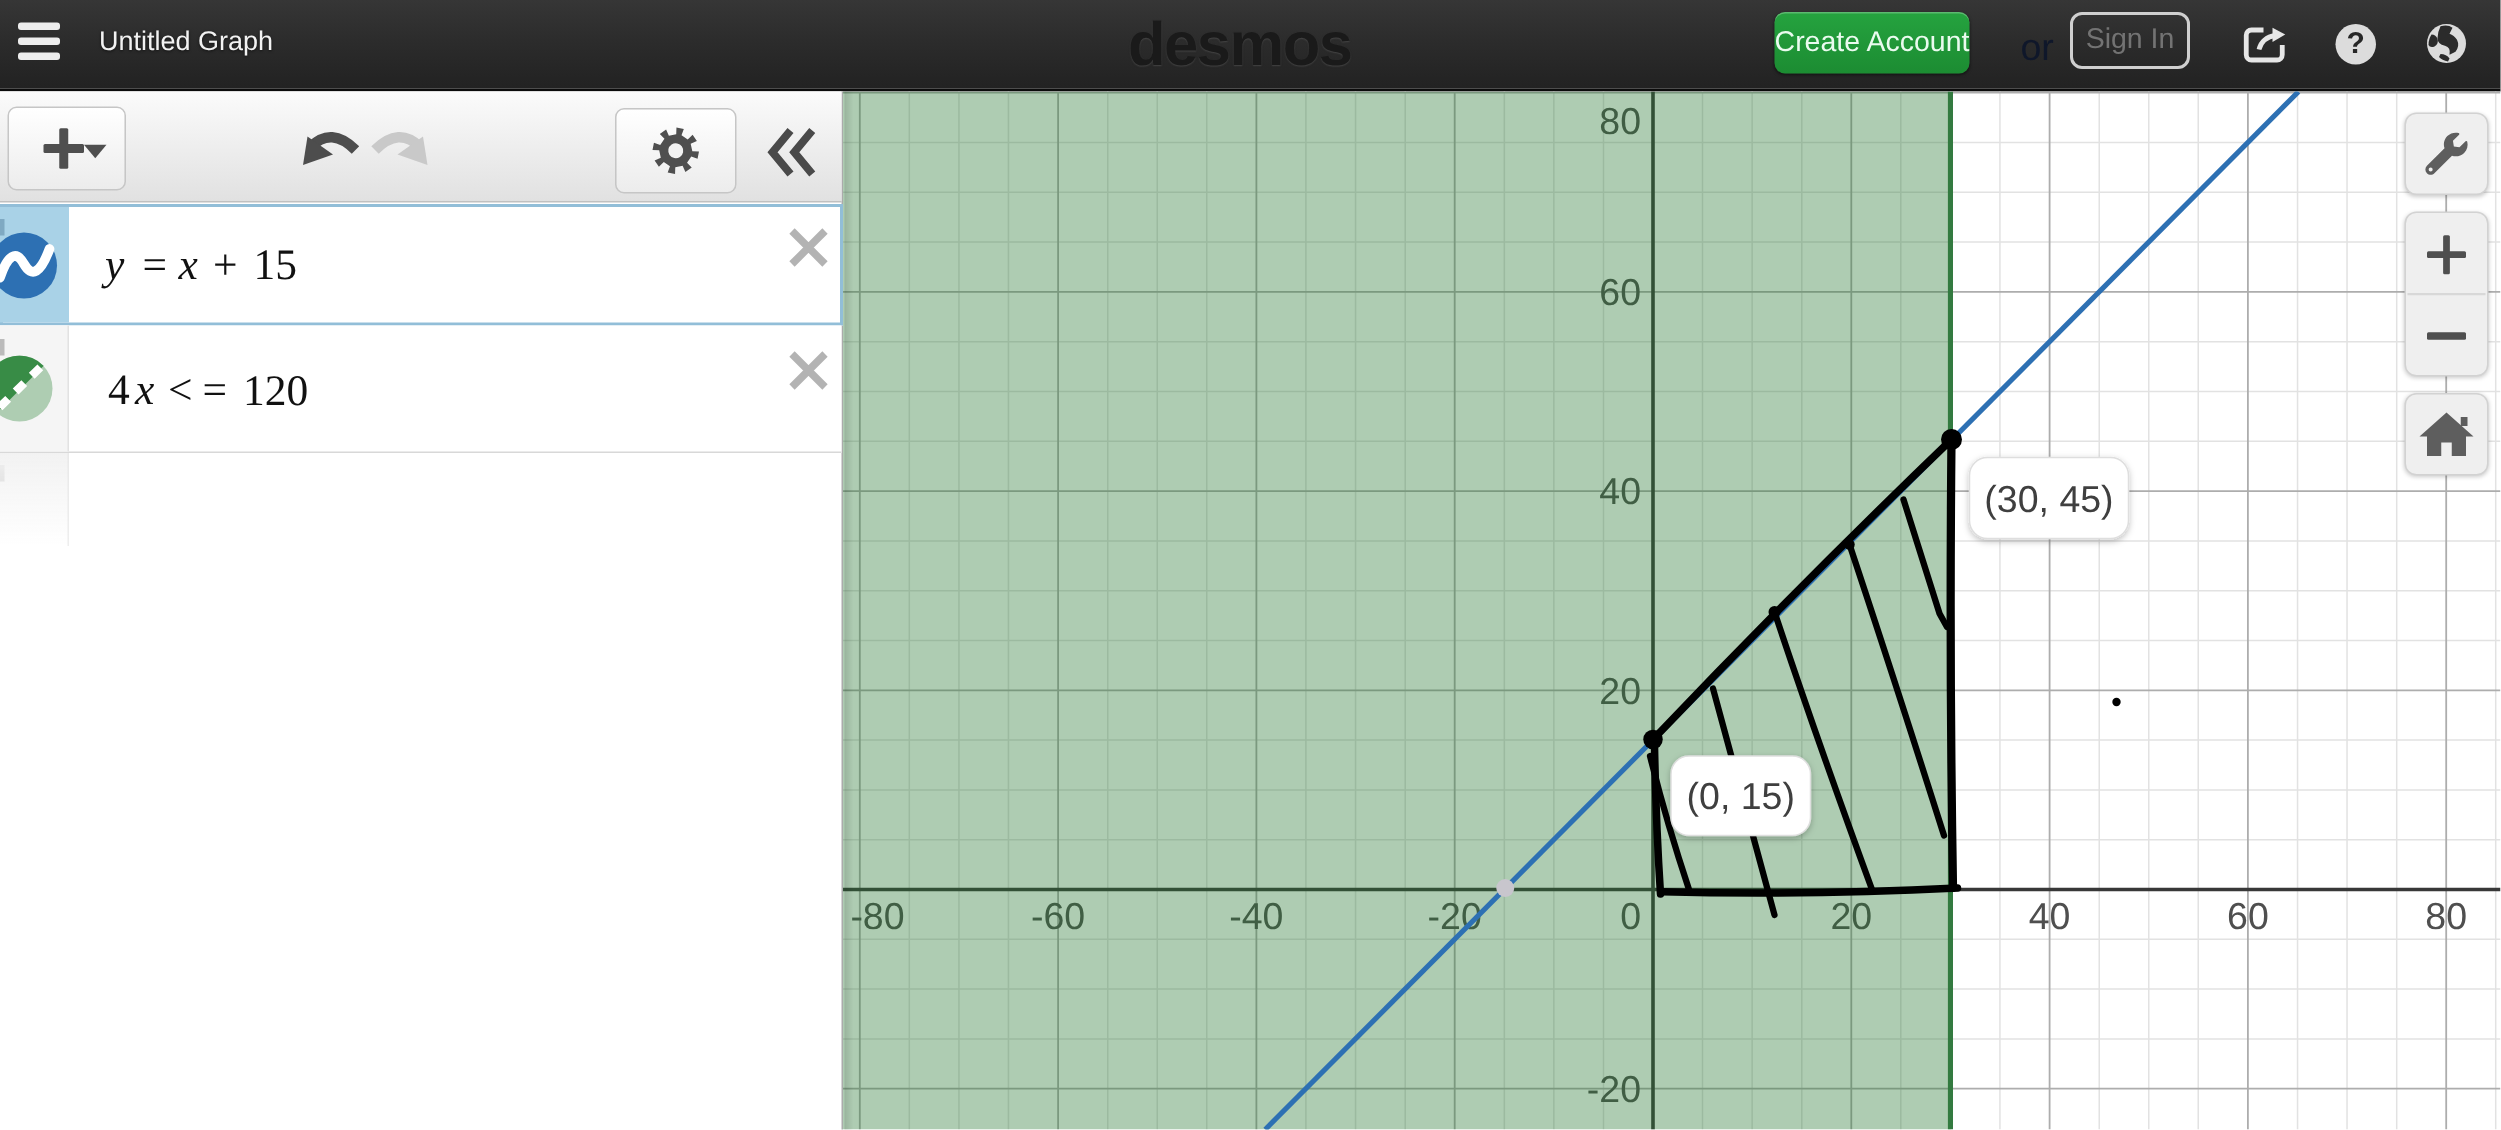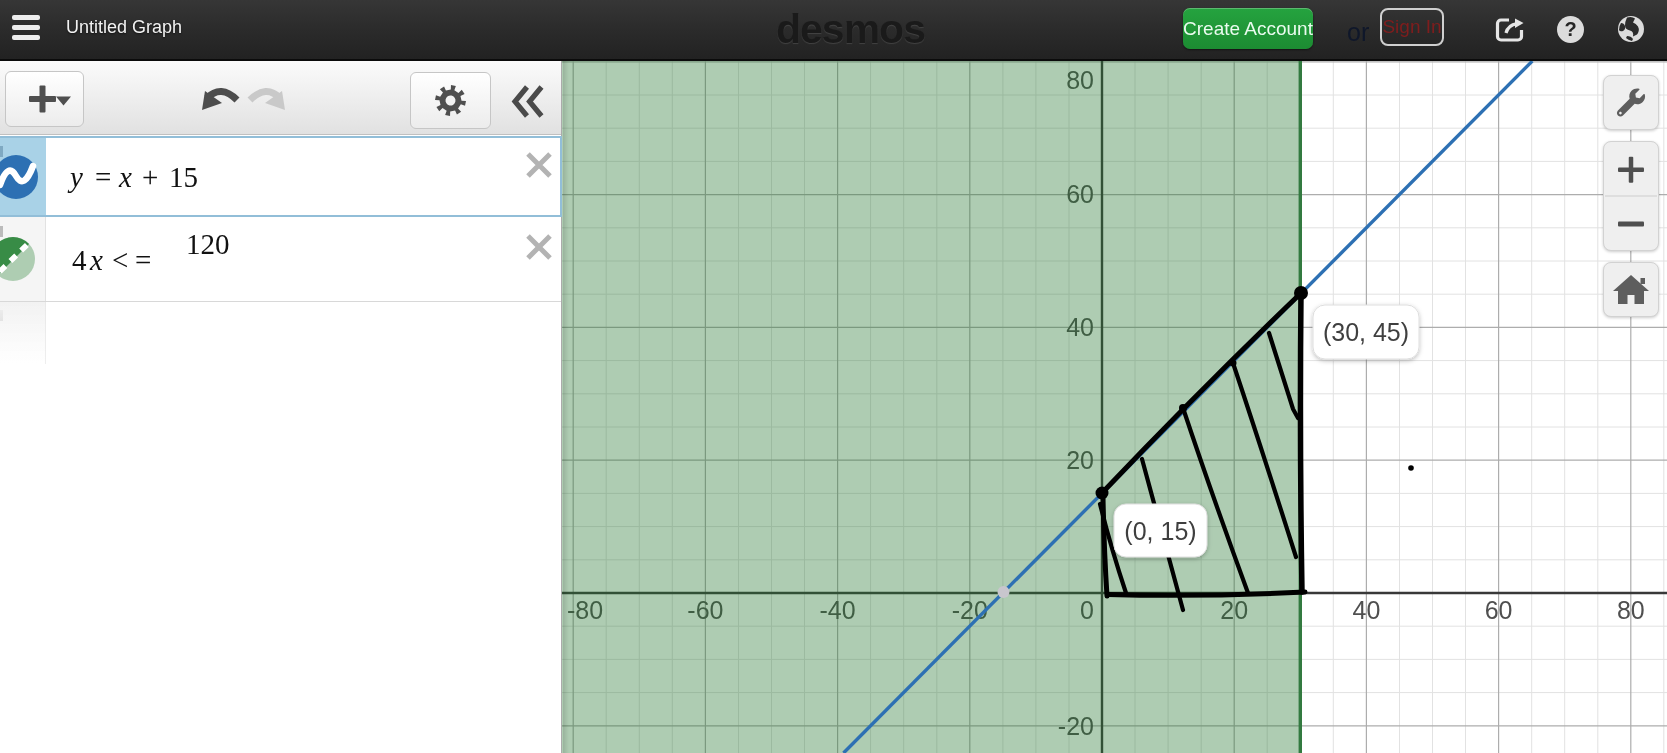--- a/index.html
+++ b/index.html
@@ -12,27 +12,27 @@
 <div class="abs" style="left:0;top:0;width:1667px;height:61px;background:linear-gradient(#363636,#2c2c2c 45%,#222222);border-bottom:2px solid #0b0b0b;box-sizing:border-box;"></div>
 
 <div class="abs" style="left:12px;top:15px;width:28px;height:25px;">
   <div style="position:absolute;top:0;width:28px;height:5px;background:#ededed;border-radius:2px;"></div>
   <div style="position:absolute;top:10px;width:28px;height:5px;background:#ededed;border-radius:2px;"></div>
   <div style="position:absolute;top:20px;width:28px;height:5px;background:#ededed;border-radius:2px;"></div>
 </div>
 
 <div class="abs" style="left:66px;top:17px;font-size:18px;color:#f2f2f2;text-shadow:0 1px 2px rgba(0,0,0,.6);">Untitled Graph</div>
 
-<div class="abs" style="left:776px;top:6px;font-size:41px;font-weight:bold;color:#1a1a1a;letter-spacing:-1px;text-shadow:0 1px 1px rgba(90,90,90,0.55);">desmos</div>
+<div class="abs" style="left:752px;top:6px;font-size:41px;font-weight:bold;color:#1a1a1a;letter-spacing:-1px;text-shadow:0 1px 1px rgba(90,90,90,0.55);">desmos</div>
 
 <div class="abs" style="left:1183px;top:8px;width:130px;height:41px;border-radius:7px;background:linear-gradient(#25a33f,#1c8c32);box-shadow:inset 0 1px 0 rgba(255,255,255,.25),0 1px 2px rgba(0,0,0,.5);color:#eafbef;font-size:19px;text-align:center;line-height:41px;">Create Account</div>
 
 <div class="abs" style="left:1347px;top:18px;width:26px;font-size:25px;color:#0f172a;">or</div>
 
-<div class="abs" style="left:1380px;top:8px;width:64px;height:38px;border:2px solid #cfcfcf;border-radius:8px;box-sizing:border-box;color:#7f1d1d;font-size:19px;text-align:center;line-height:34px;">Sign In</div>
+<div class="abs" style="left:1380px;top:8px;width:80px;height:38px;border:2px solid #cfcfcf;border-radius:8px;box-sizing:border-box;color:#737373;font-size:19px;text-align:center;line-height:34px;">Sign In</div>
 
 <svg class="abs" style="left:1494px;top:14px;" width="36" height="32" viewBox="0 0 36 32">
   <path d="M15 6 H7 a3.5 3.5 0 0 0 -3.5 3.5 v13 a3.5 3.5 0 0 0 3.5 3.5 h17 a3.5 3.5 0 0 0 3.5 -3.5 V16" fill="none" stroke="#e6e6e6" stroke-width="3.2" stroke-linejoin="round"></path>
   <path d="M12 19 Q14 11 23 9.6" fill="none" stroke="#e6e6e6" stroke-width="3.2"></path>
   <polygon points="21,4.5 29.5,9 21,14" fill="#e6e6e6"></polygon>
 </svg>
 
 <div class="abs" style="left:1557px;top:16px;width:27px;height:27px;border-radius:50%;background:#dcdcdc;color:#262626;font-size:20px;font-weight:bold;text-align:center;line-height:27px;">?</div>
 
 <svg class="abs" style="left:1617px;top:15px;" width="28" height="28" viewBox="0 0 28 28">
@@ -116,21 +116,21 @@
       <path d="M-11 65 L36 19" stroke="#ffffff" stroke-width="5.5" stroke-dasharray="8 7"></path>
     </g>
   </svg>
 </div>
 
 <div class="abs" style="left:0;top:217px;font-family:'Liberation Serif',serif;font-size:29px;color:#111;">
   <span style="position:absolute;left:72px;top:27px;">4</span>
   <span style="position:absolute;left:90px;top:27px;font-style:italic;">x</span>
   <span style="position:absolute;left:112px;top:27px;">&lt;</span>
   <span style="position:absolute;left:135px;top:27px;">=</span>
-  <span style="position:absolute;left:162px;top:11px;margin-left:24px;">120</span>
+  <span style="position:absolute;left:162px;top:28px;">120</span>
 </div>
 
 <svg class="abs" style="left:524px;top:232px;" width="30" height="30" viewBox="0 0 30 30">
   <path d="M4 4 L26 26 M26 4 L4 26" stroke="#b3b3b3" stroke-width="5"></path>
 </svg>
 
 <div class="abs" style="left:0;top:146px;width:3px;height:11px;background:#7fa9c2;"></div>
 <div class="abs" style="left:0;top:226px;width:3px;height:11px;background:#bbbbbb;"></div>
 <div class="abs" style="left:0;top:310px;width:3px;height:11px;background:#c4c4c4;"></div>
 

